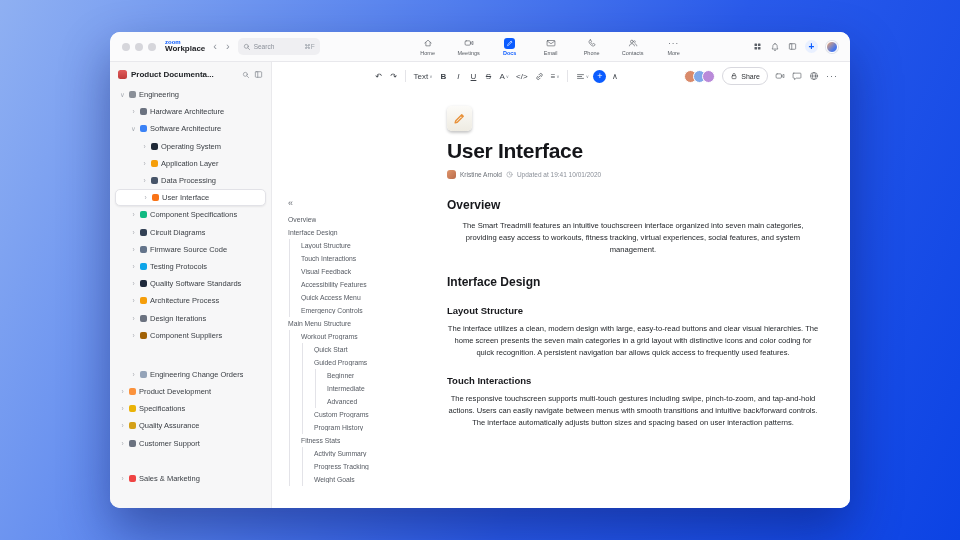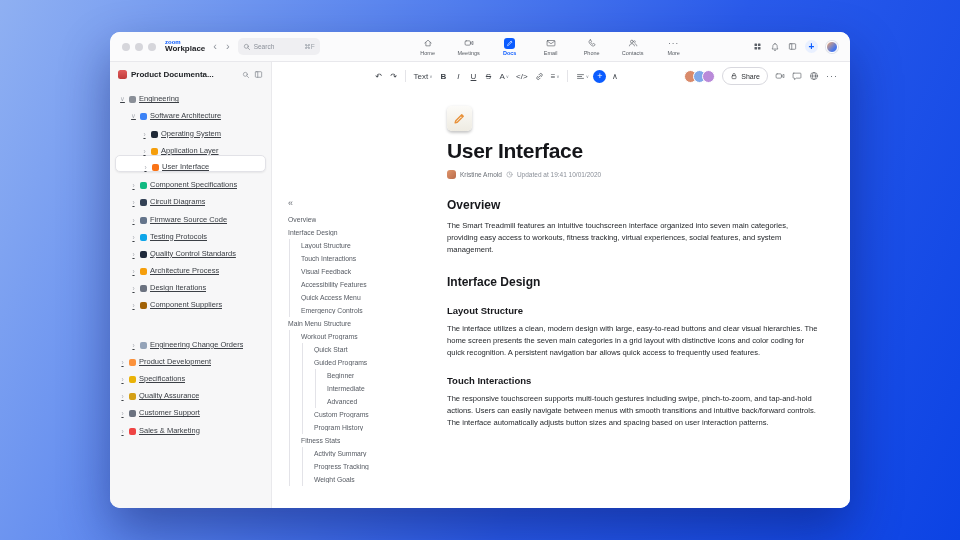--- a/index.html
+++ b/index.html
@@ -48,22 +48,22 @@
             background: linear-gradient(135deg,#f0a66b 0%, #4a77e8 70%); border:1px solid #fff;
             box-shadow:0 0 0 1px #dfe3ea; }
   
   .main { flex:1; display:flex; min-height:0; }
   .sidebar { flex:0 0 162px; background:#f7f7f8; border-right:1px solid #e9e9ec;
              padding:6px 5px; display:flex; flex-direction:column; overflow:hidden; }
   .sb-header { display:flex; gap:4px; padding:2px 3px 7px; }
   .ws-icon { width:9px; height:9px; border-radius:2.5px; background:linear-gradient(180deg,#e05c5c,#c03a3a); }
   .sb-title { flex:1; font-size:8px; font-weight:bold; color:#202327; white-space:nowrap; overflow:hidden; }
   .sb-hicon { color:#7b8088; display:flex; align-items:center; }
-  .trow { height:17.2px; display:flex; align-items:flex-end; gap:3px; padding-right:5px;
-          border-radius:5px; color:#3c4046;text-decoration:underline; }
+  .trow { height:17.2px; display:flex; align-items:center; gap:3px; padding-right:5px;
+          border-radius:5px; color:#3c4046; }
   .trow.sel { background:#fff; border:1px solid #e2e2e7; box-shadow:0 1px 2px rgba(0,0,0,.07); }
   .chev { width:7px; text-align:center; font-size:6.5px; color:#a7abb2; flex:0 0 7px; }
   .sq { width:7px; height:7px; border-radius:2px; flex:0 0 7px; }
   .tl { font-size:7.5px; white-space:nowrap; overflow:hidden; text-overflow:ellipsis; }
   .sb-footer .trow { color:#44484e; }
   .footchev { margin-left:auto; font-size:6.5px; color:#a7abb2; }
   .deleted { color:#6f747c; }
   
   .docarea { flex:1; position:relative; background:#fff; overflow:hidden; }
   .doc-toolbar { height:28px; display:flex; align-items:center; padding:0 12px 0 100px; }
@@ -99,21 +99,21 @@
                 background:linear-gradient(180deg,#fcfbf8,#eeebe2);
                 box-shadow:0 1.5px 3px rgba(0,0,0,.22);
                 display:flex; align-items:center; justify-content:center; color:#e8913a; }
   .doc-title { font-size:21px; font-weight:bold; color:#141519; letter-spacing:-.3px; margin:8px 0 7px; }
   .byline { display:flex; align-items:center; gap:4px; font-size:6.5px; color:#6b7077; }
   .byl-av { width:9px; height:9px; border-radius:3px; background:linear-gradient(135deg,#e0956b,#b96b4a); }
   .byl-clock { display:flex; align-items:center; color:#8a8f98; }
   .byl-upd { color:#8a8f98; }
   .doc-body h2 { font-size:12px; font-weight:bold; color:#17181c; margin:19px 0 8px; }
   .doc-body h3 { font-size:9.5px; font-weight:bold; color:#17181c; margin:16px 0 7px; }
-  .doc-body p { font-size:7.6px; line-height:1.58; color:#24272b; margin:0 0 6px; }
+  .doc-body p { font-size:7.6px; line-height:1.58; color:#24272b; margin:0 0 6px;text-align:center; }
   .ic svg, .tic svg, .chip svg, .sb-hicon svg, .tb-ric svg, .rt-ic svg,
   .byl-clock svg, .share-lock svg { display:block; }
 </style>
 </head>
 <body>
 
 <div class="window">
   <div class="titlebar">
     <div class="lights">
       <span class="light"></span>
@@ -240,34 +240,44 @@
             </svg>
           </span>
       </div>
       <div id="tree">
           <div class="trow" style="padding-left: 4px;">
             <span class="chev">∨</span>
             <span class="sq" style="background:#8a8f98"></span>
             <span class="tl">Engineering</span>
           </div>
           <div class="trow" style="padding-left: 15px;">
+            <span class="chev">›</span>
+            <span class="sq" style="background:#6b7280"></span>
+            <span class="tl">Hardware Architecture</span>
+          </div>
+          <div class="trow" style="padding-left: 15px;">
             <span class="chev">∨</span>
             <span class="sq" style="background:#3b82f6"></span>
             <span class="tl">Software Architecture</span>
           </div>
           <div class="trow" style="padding-left: 26px;">
             <span class="chev">›</span>
             <span class="sq" style="background:#1f2937"></span>
             <span class="tl">Operating System</span>
           </div>
           <div class="trow" style="padding-left: 26px;">
             <span class="chev">›</span>
             <span class="sq" style="background:#f59e0b"></span>
             <span class="tl">Application Layer</span>
           </div>
+          <div class="trow" style="padding-left: 26px;">
+            <span class="chev">›</span>
+            <span class="sq" style="background:#475569"></span>
+            <span class="tl">Data Processing</span>
+          </div>
           <div class="trow sel" style="padding-left: 26px;">
             <span class="chev">›</span>
             <span class="sq" style="background:#f97316"></span>
             <span class="tl">User Interface</span>
           </div>
           <div class="trow" style="padding-left: 15px;">
             <span class="chev">›</span>
             <span class="sq" style="background:#10b981"></span>
             <span class="tl">Component Specifications</span>
           </div>
@@ -282,21 +292,21 @@
             <span class="tl">Firmware Source Code</span>
           </div>
           <div class="trow" style="padding-left: 15px;">
             <span class="chev">›</span>
             <span class="sq" style="background:#0ea5e9"></span>
             <span class="tl">Testing Protocols</span>
           </div>
           <div class="trow" style="padding-left: 15px;">
             <span class="chev">›</span>
             <span class="sq" style="background:#1e293b"></span>
-            <span class="tl">Quality Control Standards</span>
+            <span class="tl">Quality Software Standards</span>
           </div>
           <div class="trow" style="padding-left: 15px;">
             <span class="chev">›</span>
             <span class="sq" style="background:#f59e0b"></span>
             <span class="tl">Architecture Process</span>
           </div>
           <div class="trow" style="padding-left: 15px;">
             <span class="chev">›</span>
             <span class="sq" style="background:#6b7280"></span>
             <span class="tl">Design Iterations</span>
@@ -324,21 +334,21 @@
           <div class="trow" style="padding-left: 4px;">
             <span class="chev">›</span>
             <span class="sq" style="background:#d4a017"></span>
             <span class="tl">Quality Assurance</span>
           </div>
           <div class="trow" style="padding-left: 4px;">
             <span class="chev">›</span>
             <span class="sq" style="background:#6b7280"></span>
             <span class="tl">Customer Support</span>
           </div>
-          <div class="trow" style="padding-left: 4px;">
+          <div class="trow" style="padding-left: 4px; margin-top: 18px;">
             <span class="chev">›</span>
             <span class="sq" style="background:#ef4444"></span>
             <span class="tl">Sales &amp; Marketing</span>
           </div>
         </div>
     </aside>
 
     <section class="docarea">
       <div class="doc-toolbar">
         <div class="tb-left" id="tb-left">

